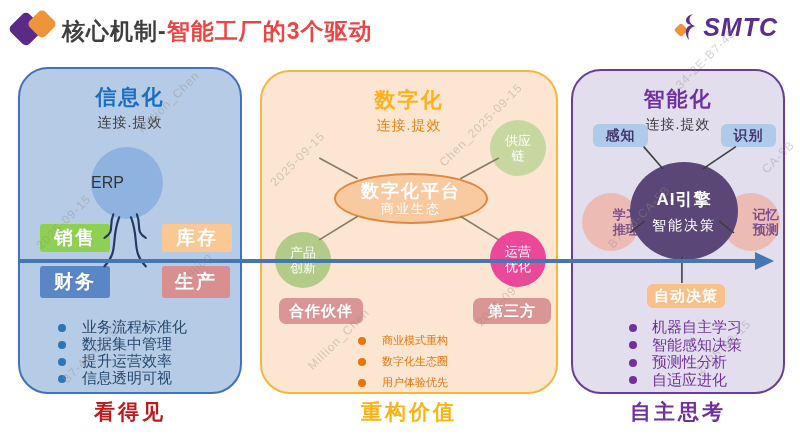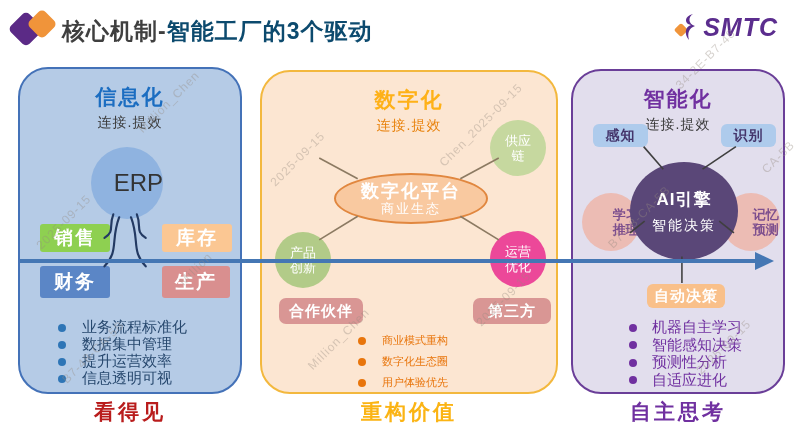--- a/index.html
+++ b/index.html
@@ -4,21 +4,21 @@
 <style>
   * { margin:0; padding:0; box-sizing:border-box; }
   body { width:800px; height:438px; background:#ffffff; font-family:"Liberation Sans","DejaVu Sans",sans-serif; overflow:hidden; }
   #stage { position:relative; width:800px; height:438px; background:#ffffff; overflow:hidden; }
 
   
   .hdr-diamond { position:absolute; border-radius:5px; }
   .hdr-diamond.purple { left:13px; top:16px; width:26px; height:26px; background:#5b2a86; transform:rotate(45deg); }
   .hdr-diamond.orange { left:31px; top:13px; width:22px; height:22px; background:#f0943a; transform:rotate(45deg); }
   #page-title { position:absolute; left:62px; top:16px; font-size:23px; font-weight:bold; color:#3f3f3f; letter-spacing:1px; white-space:nowrap; }
-  #page-title .hl { color:#0c4a6e; }
+  #page-title .hl { color:#ef4444; }
   #brand { position:absolute; right:22px; top:12px; display:flex; align-items:center; gap:3px; }
   #brand .brand-text { font-size:25px; font-weight:800; font-style:italic; color:#5b2d8e; letter-spacing:1px; }
 
   
   .watermark { position:absolute; font-size:12px; color:rgba(150,140,128,0.38); transform:rotate(-45deg); white-space:nowrap; letter-spacing:1px; pointer-events:none; z-index:6; }
 
   
   .panel { position:absolute; border-radius:30px; z-index:1; }
   #panel-info    { left:18px;  top:67px; width:224px; height:327px; background:#b5cbe6; border:2.5px solid #4472b8; }
   #panel-digital { left:260px; top:70px; width:298px; height:324px; background:#fce6d2; border:2.5px solid #f3b83e; }
@@ -27,21 +27,21 @@
   .panel-title { position:absolute; left:0; right:0; top:14px; text-align:center; font-size:21px; font-weight:bold; letter-spacing:2px; }
   #panel-info .panel-title { color:#1b6dc1; }
   #panel-digital .panel-title { color:#feb118; }
   #panel-intel .panel-title { color:#7030a0; }
   .panel-subtitle { position:absolute; left:0; right:0; top:45px; text-align:center; font-size:14px; color:#3a3a3a; letter-spacing:1px; }
   #panel-digital .panel-subtitle { color:#e8820c; }
 
   .conn-svg { position:absolute; left:0; top:0; width:100%; height:100%; z-index:4; pointer-events:none; }
 
   
-  #erp-circle { position:absolute; left:71px; top:78px; width:72px; height:72px; border-radius:50%; background:#8fb3e0; display:flex; align-items:center; justify-content:flex-end; font-size:24px; color:#333333; z-index:2; }
+  #erp-circle { position:absolute; left:71px; top:78px; width:72px; height:72px; border-radius:50%; background:#8fb3e0; display:flex; align-items:center; justify-content:flex-start; font-size:16px; color:#333333; z-index:2; }
   .node-box { position:absolute; border-radius:3px; color:#ffffff; font-weight:bold; font-size:19px; display:flex; align-items:center; justify-content:center; z-index:2; letter-spacing:2px; }
   #node-sales   { left:20px;  top:155px; width:70px; height:28px; background:#8ed051; }
   #node-stock   { left:142px; top:155px; width:70px; height:28px; background:#fbc793; }
   #node-finance { left:20px;  top:197px; width:70px; height:32px; background:#5b86c6; }
   #node-prod    { left:142px; top:197px; width:68px; height:32px; background:#d98f8f; }
 
   .bullets { position:absolute; z-index:2; }
   .bullet-row { display:flex; align-items:center; }
   .bullet-row .dot { border-radius:50%; flex:0 0 auto; }
   #panel-info .bullets { left:38px; top:250px; }

